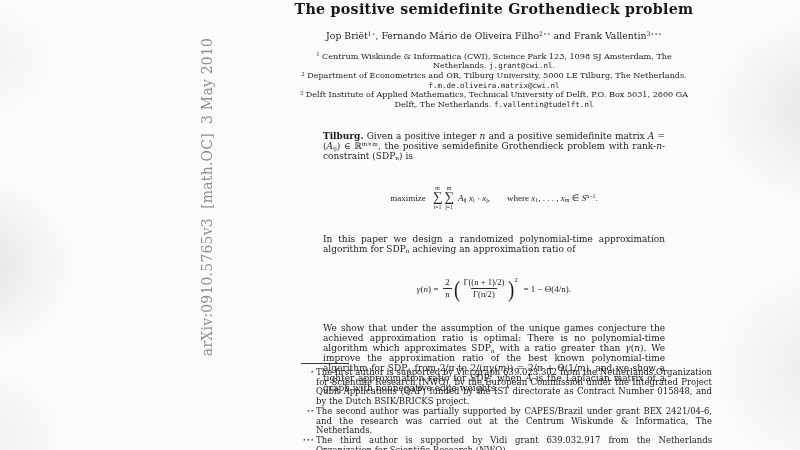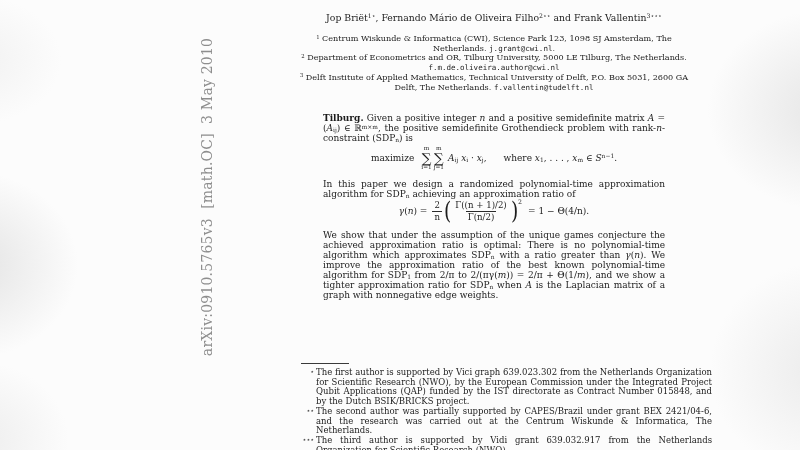--- a/index.html
+++ b/index.html
@@ -43,21 +43,21 @@
   .affils{margin:11px auto 0;width:402px;text-align:center;font-size:8.1px;line-height:9.7px;color:#222;}
   .affil{margin:0;}
 
   .abstract{margin:21px auto 0;width:342px;font-size:9px;line-height:10px;text-align:justify;}
   .abstract p{margin:8px 0 0;}
   .abstract p:first-child{margin-top:0;}
   .abs-label{font-weight:bold;}
 
   .dmath{
     display:flex;justify-content:center;align-items:center;
-    margin:2px 0;font-size:9px;text-align:center;
+    margin:24px 0;font-size:9px;text-align:center;font-family:Liberation Serif, serif;
   }
   .mop{margin-right:6px;}
   .sum{display:inline-flex;flex-direction:column;align-items:center;line-height:1;margin:0 1px;}
   .sum .lim{font-size:5.8px;line-height:1.1;}
   .sum .sig{font-size:13.5px;line-height:0.95;}
   .mbody{margin-left:3px;}
   .mwhere{margin-left:17px;}
 
   .frac{display:inline-flex;flex-direction:column;align-items:center;line-height:1.05;margin:0 2px;font-size:8.6px;}
   .frac .num{padding:0 2px 1px;}
@@ -76,27 +76,28 @@
 </head>
 <body>
 
 <div id="canvas">
 
   <div class="sidebar-stamp">arXiv:0910.5765v3  [math.OC]  3 May 2010</div>
 
   <div class="content">
 
     <div class="paper-title">
+      <div>The positive semidefinite Grothendieck problem</div>
     </div>
 
     <div class="authors">Jop Briët<sup>1⋆</sup>, Fernando Mário de Oliveira Filho<sup>2⋆⋆</sup> and Frank Vallentin<sup>3⋆⋆⋆</sup></div>
 
     <div class="affils">
       <p class="affil"><sup>1</sup> Centrum Wiskunde &amp; Informatica (CWI), Science Park 123, 1098 SJ Amsterdam, The Netherlands. <span class="mono">j.grant@cwi.nl</span>.</p>
-      <p class="affil"><sup>2</sup> Department of Econometrics and OR, Tilburg University, 5000 LE Tilburg, The Netherlands. <span class="mono">f.m.de.oliveira.author@cwi.nl</span></p>
+      <p class="affil"><sup>2</sup> Department of Econometrics and OR, Tilburg University, 5000 LE Tilburg, The Netherlands. <span class="mono">f.m.de.oliveira.matrix@cwi.nl</span></p>
       <p class="affil"><sup>3</sup> Delft Institute of Applied Mathematics, Technical University of Delft, P.O. Box 5031, 2600 GA Delft, The Netherlands. <span class="mono">f.vallentin@tudelft.nl</span></p>
     </div>
 
     <div class="abstract">
       <p><span class="abs-label">Tilburg.</span><span> Given a positive integer <i>n</i> and a positive semidefinite matrix <i>A</i> = (<i>A</i><sub>ij</sub>) ∈ ℝ<sup>m×m</sup>, the positive semidefinite Grothendieck problem with rank-<i>n</i>-constraint (SDP<sub>n</sub>) is</span></p>
 
       <div class="dmath">
         <span class="mop">maximize</span>
         <span class="sum">
           <span class="lim">m</span>

